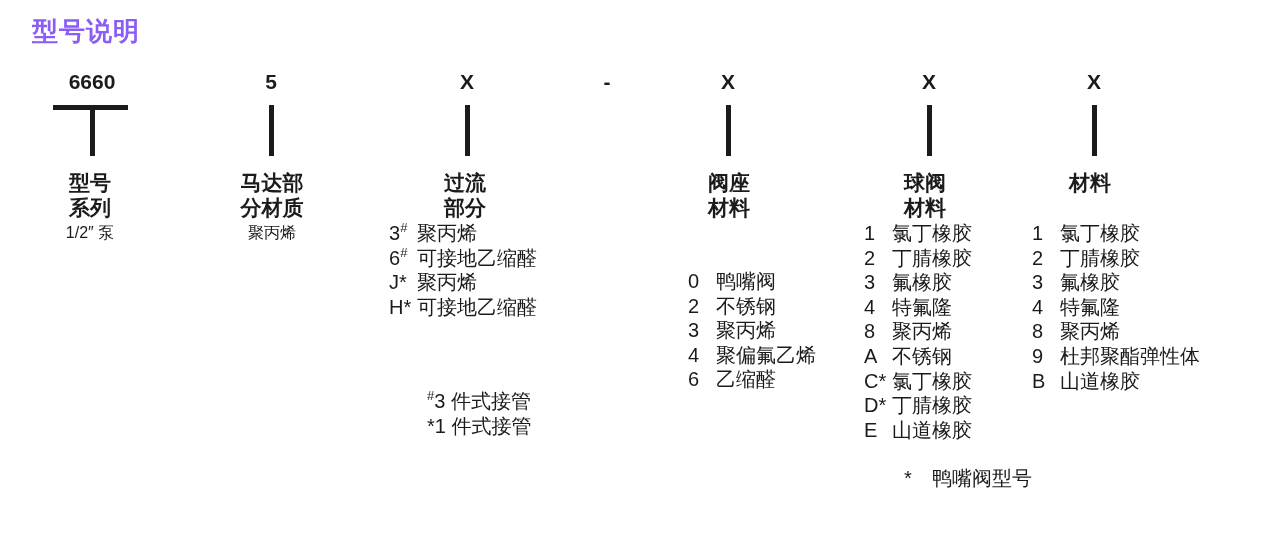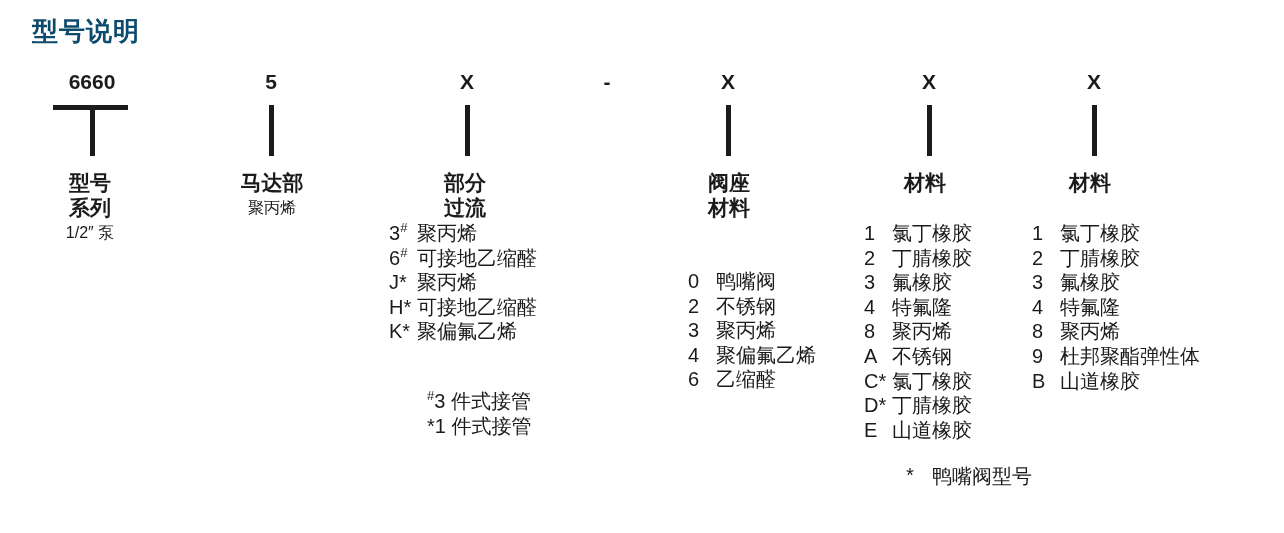--- a/index.html
+++ b/index.html
@@ -72,21 +72,21 @@
     line-height: 0;
   }
   .fnotes {
     position: absolute;
     font-size: 20px;
     line-height: 24.6px;
     white-space: nowrap;
     margin-left: 38px;
   }
   .fnotes-wetted { left: 389px; top: 389px; }
-  .fnotes-ball   { left: 866px; top: 466px; font-family: Liberation Mono, monospace; }
+  .fnotes-ball   { left: 866px; top: 466px; }
   .fmark {
     display: inline-block;
     min-width: 28px;
   }
   
   .head-model     { left: 20px;   width: 140px; }
   .head-motor     { left: 202px;  width: 140px; }
   .head-wetted    { left: 390px;  width: 150px; }
   .head-seat      { left: 654px;  width: 150px; }
   .head-ball      { left: 850px;  width: 150px; }
@@ -95,21 +95,21 @@
   .list-wetted    { left: 389px; }
   .list-seat      { left: 688px; margin-top: 48px; }
   .list-ball      { left: 864px; }
   .list-diaphragm { left: 1032px; }
 </style>
 </head>
 <body>
 
 <div id="canvas">
 
-  <h1 class="title" style="color: #0c4a6e;">型号说明</h1>
+  <h1 class="title" style="color: #8b5cf6;">型号说明</h1>
 
   <div class="code-seg" style="left:92px">6660</div>
   <div class="code-seg" style="left:271px">5</div>
   <div class="code-seg" style="left:467px">X</div>
   <div class="code-seg" style="left:607px">-</div>
   <div class="code-seg" style="left:728px">X</div>
   <div class="code-seg" style="left:929px">X</div>
   <div class="code-seg" style="left:1094px">X</div>
 
   <div class="hbar" style="left:53px;width:75px"></div>
@@ -120,43 +120,44 @@
   <div class="vline" style="left:927px"></div>
   <div class="vline" style="left:1092px"></div>
 
   <div class="col-head head-model">
     <div>型号</div>
     <div>系列</div>
     <div class="col-note">1/2″ 泵</div>
   </div>
   <div class="col-head head-motor">
     <div>马达部</div>
+    <div>分材质</div>
     <div class="col-note">聚丙烯</div>
   </div>
   <div class="col-head head-wetted">
+    <div>过流</div>
     <div>部分</div>
-    <div>过流</div>
   </div>
   <div class="col-head head-seat">
     <div>阀座</div>
     <div>材料</div>
   </div>
   <div class="col-head head-ball">
+    <div>球阀</div>
     <div>材料</div>
   </div>
   <div class="col-head head-diaphragm">
     <div>材料</div>
   </div>
 
   <div class="opt-list list-wetted">
       <div class="opt"><span class="code">3<sup>#</sup></span><span>聚丙烯</span></div>
       <div class="opt"><span class="code">6<sup>#</sup></span><span>可接地乙缩醛</span></div>
       <div class="opt"><span class="code">J*</span><span>聚丙烯</span></div>
       <div class="opt"><span class="code">H*</span><span>可接地乙缩醛</span></div>
-      <div class="opt"><span class="code">K*</span><span>聚偏氟乙烯</span></div>
     </div>
   <div class="opt-list list-seat">
       <div class="opt"><span class="code">0</span><span>鸭嘴阀</span></div>
       <div class="opt"><span class="code">2</span><span>不锈钢</span></div>
       <div class="opt"><span class="code">3</span><span>聚丙烯</span></div>
       <div class="opt"><span class="code">4</span><span>聚偏氟乙烯</span></div>
       <div class="opt"><span class="code">6</span><span>乙缩醛</span></div>
     </div>
   <div class="opt-list list-ball">
       <div class="opt"><span class="code">1</span><span>氯丁橡胶</span></div>

